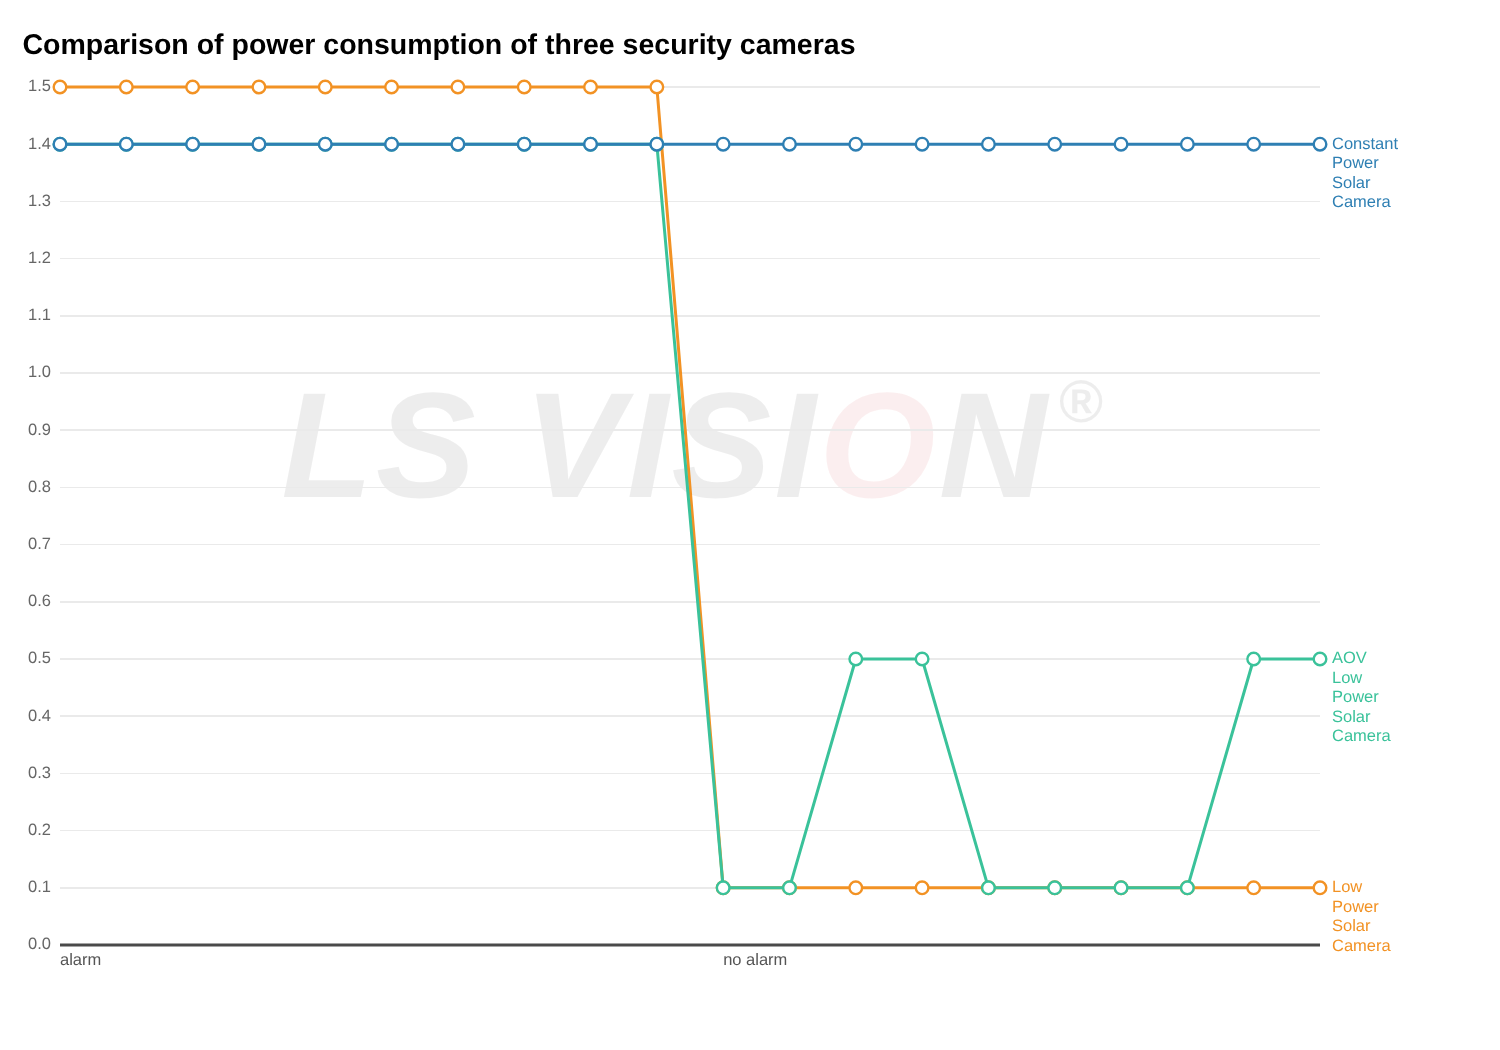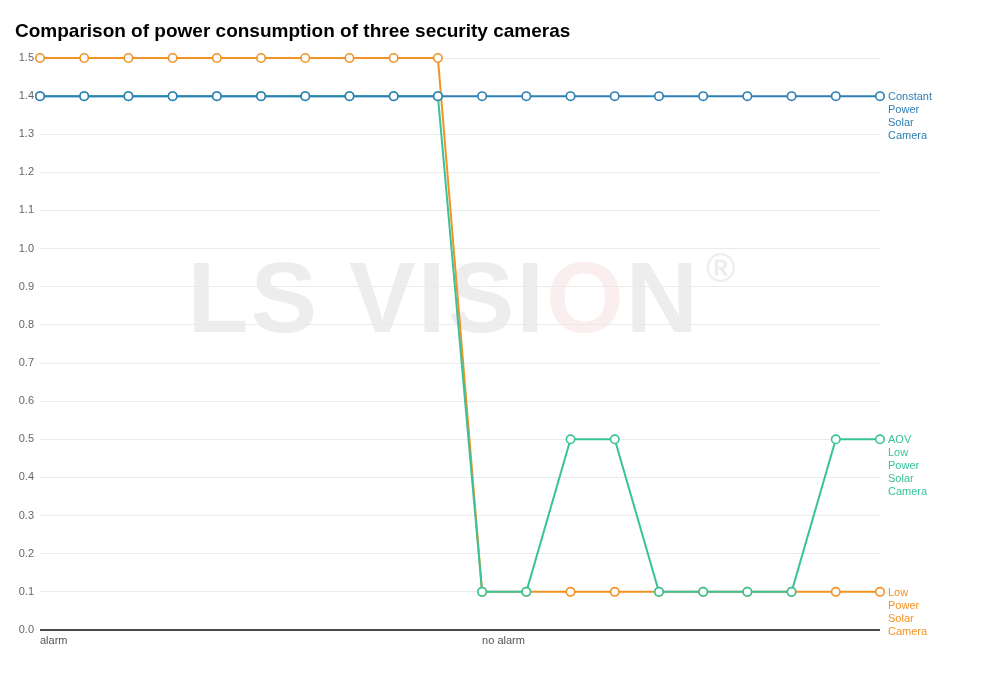--- a/index.html
+++ b/index.html
@@ -61,20 +61,21 @@
   }
   .watermark .wm-inner {
     display: inline-flex;
     align-items: baseline;
     opacity: 0.07;
     font-family: Arial, Helvetica, sans-serif;
   }
   .watermark .wm1 {
     font-size: 100px;
     font-weight: 700;
+    font-style: italic;
     letter-spacing: 2px;
     color: #111;
   }
   .watermark .wm2 {
     color: #d2232a;
   }
 </style>
 </head>
 <body>
 

